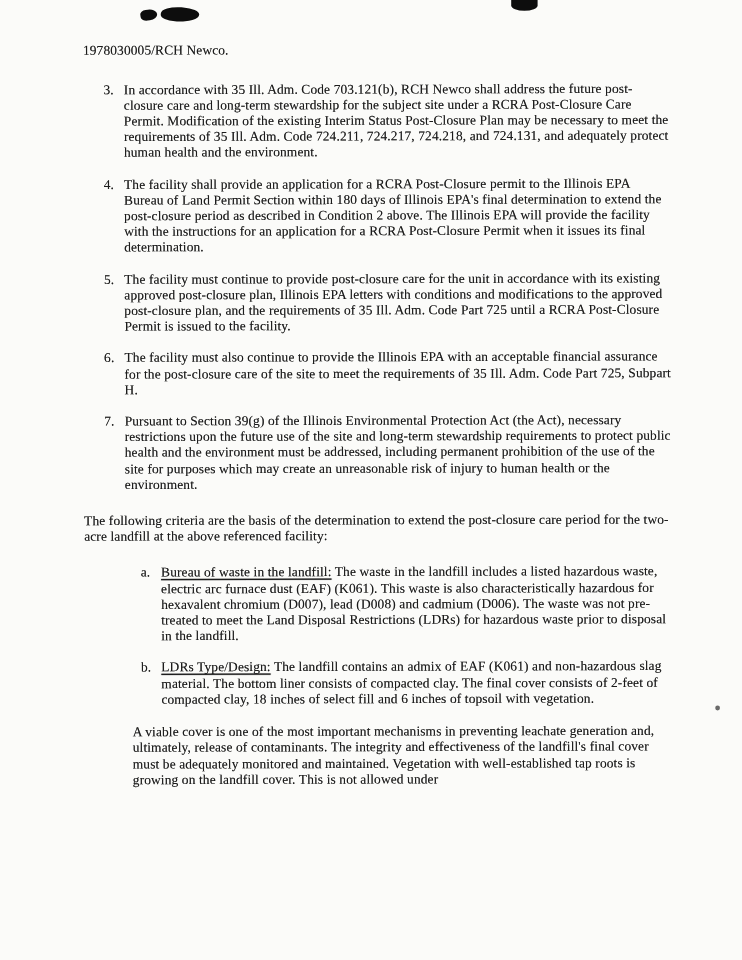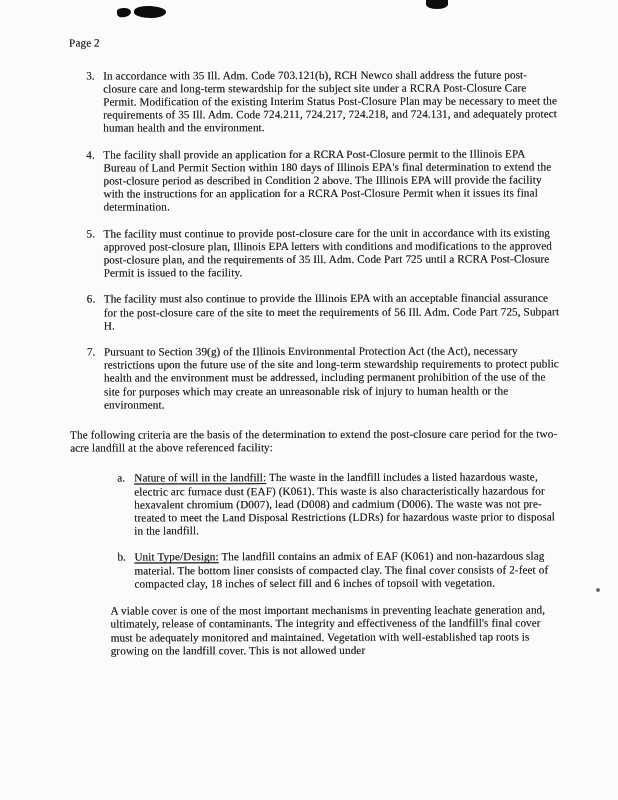--- a/index.html
+++ b/index.html
@@ -100,60 +100,60 @@
 <body>
 
 <div class="artifact art1"></div>
 <div class="artifact art2"></div>
 <div class="artifact art3"></div>
 <div class="artifact art4"></div>
 
 <div class="page">
 
   <div class="header-block">
-    <div>Page 2</div>
+    <div>1978030005/RCH Newco.</div>
   </div>
 
   <div class="num-list">
     <div class="num-item">
       <div class="marker">3.</div>
       <div class="itext">In accordance with 35 Ill. Adm. Code 703.121(b), RCH Newco shall address the future post-closure care and long-term stewardship for the subject site under a RCRA Post-Closure Care Permit.  Modification of the existing Interim Status Post-Closure Plan may be necessary to meet the requirements of 35 Ill. Adm. Code 724.211, 724.217, 724.218, and 724.131, and adequately protect human health and the environment.</div>
     </div>
     <div class="num-item">
       <div class="marker">4.</div>
       <div class="itext">The facility shall provide an application for a RCRA Post-Closure permit to the Illinois EPA Bureau of Land Permit Section within 180 days of Illinois EPA's final determination to extend the post-closure period as described in Condition 2 above.  The Illinois EPA will provide the facility with the instructions for an application for a RCRA Post-Closure Permit when it issues its final determination.</div>
     </div>
     <div class="num-item">
       <div class="marker">5.</div>
       <div class="itext">The facility must continue to provide post-closure care for the unit in accordance with its existing approved post-closure plan, Illinois EPA letters with conditions and modifications to the approved post-closure plan, and the requirements of 35 Ill. Adm. Code Part 725 until a RCRA Post-Closure Permit is issued to the facility.</div>
     </div>
     <div class="num-item">
       <div class="marker">6.</div>
-      <div class="itext">The facility must also continue to provide the Illinois EPA with an acceptable financial assurance for the post-closure care of the site to meet the requirements of 56 Ill. Adm. Code Part 725, Subpart H.</div>
+      <div class="itext">The facility must also continue to provide the Illinois EPA with an acceptable financial assurance for the post-closure care of the site to meet the requirements of 35 Ill. Adm. Code Part 725, Subpart H.</div>
     </div>
     <div class="num-item">
       <div class="marker">7.</div>
       <div class="itext">Pursuant to Section 39(g) of the Illinois Environmental Protection Act (the Act), necessary restrictions upon the future use of the site and long-term stewardship requirements to protect public health and the environment must be addressed, including permanent prohibition of the use of the site for purposes which may create an unreasonable risk of injury to human health or the environment.</div>
     </div>
   </div>
 
   <div class="intro">The following criteria are the basis of the determination to extend the post-closure care period for the two-acre landfill at the above referenced facility:</div>
 
   <div>
     <div class="letter-item">
       <div class="marker">a.</div>
       <div class="itext">
-        <span class="u">Nature of will in the landfill:</span>
+        <span class="u">Bureau of waste in the landfill:</span>
         <span>The waste in the landfill includes a listed hazardous waste, electric arc furnace dust (EAF) (K061).  This waste is also characteristically hazardous for hexavalent chromium (D007), lead (D008) and cadmium (D006). The waste was not pre-treated to meet the Land Disposal Restrictions (LDRs) for hazardous waste prior to disposal in the landfill.</span>
       </div>
     </div>
     <div class="letter-item">
       <div class="marker">b.</div>
       <div class="itext">
-        <span class="u">Unit Type/Design:</span>
+        <span class="u">LDRs Type/Design:</span>
         <span>The landfill contains an admix of EAF (K061) and non-hazardous slag material.  The bottom liner consists of compacted clay.  The final cover consists of 2-feet of compacted clay, 18 inches of select fill and 6 inches of topsoil with vegetation.</span>
       </div>
     </div>
   </div>
 
   <div class="continuation">A viable cover is one of the most important mechanisms in preventing leachate generation and, ultimately, release of contaminants.  The integrity and effectiveness of the landfill's final cover must be adequately monitored and maintained.  Vegetation with well-established tap roots is growing on the landfill cover.  This is not allowed under</div>
 
 </div>
 
 </body></html>

